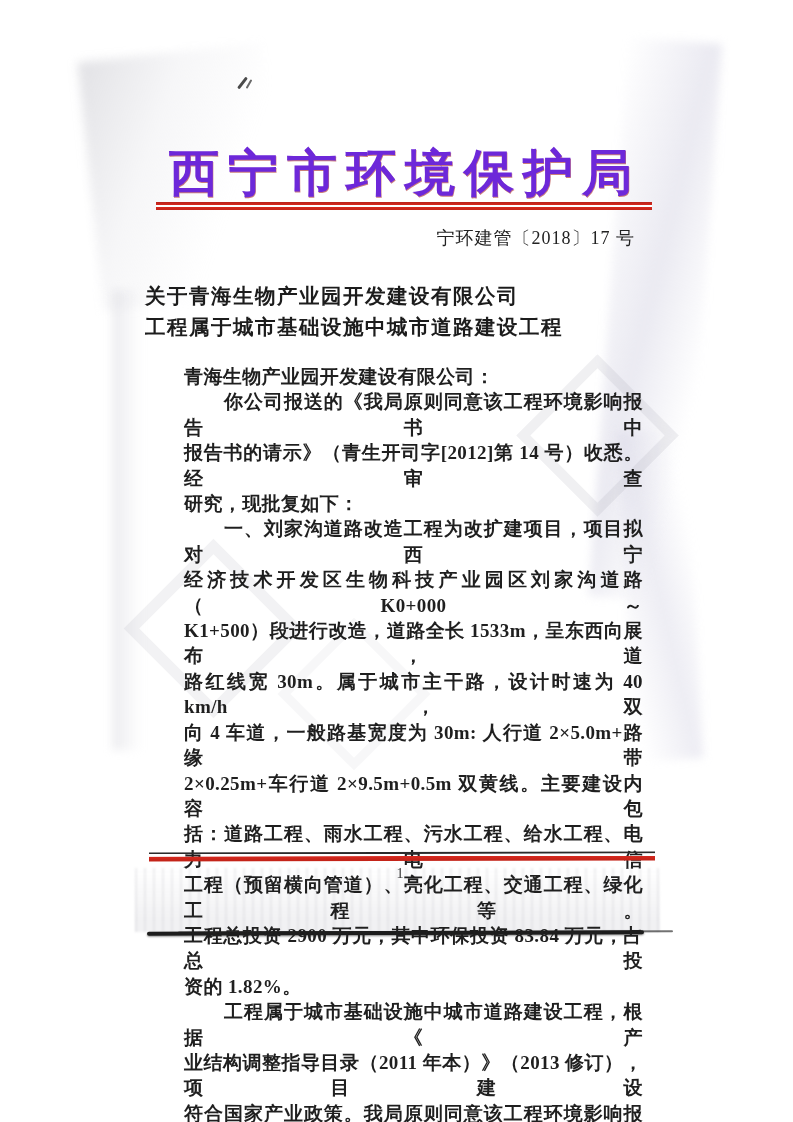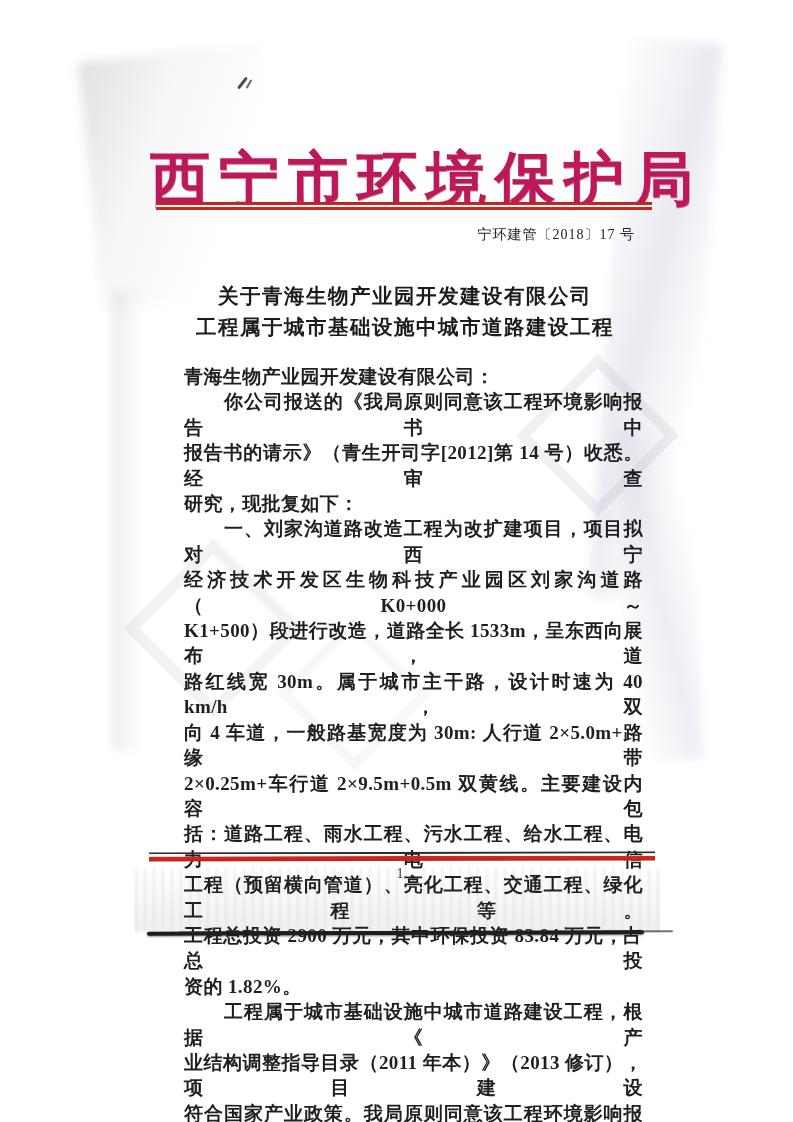--- a/index.html
+++ b/index.html
@@ -77,50 +77,50 @@
   .wm-a { left: 150px; top: 565px; width: 105px; height: 105px; border-width: 11px; border-color: rgba(148,148,164,0.12); }
   .wm-b { left: 540px; top: 378px; width: 95px; height: 95px; border-width: 10px; border-color: rgba(148,148,164,0.14); }
   .wm-c { left: 300px; top: 640px; width: 90px; height: 90px; border-width: 9px; border-color: rgba(148,148,164,0.08); }
 
   
   .agency {
     position: absolute;
     left: 150px; top: 140px; width: 510px;
     margin: 0;
     text-align: center;
-    font-size: 60px;
+    font-size: 50px;
     font-weight: bold;
     letter-spacing: 9px;
-    color: #be185d;
+    color: #6d28d9;
     text-shadow: 0.5px 0.5px 0 rgba(160,20,15,0.55);
     white-space: nowrap;
   }
   .red-rule {
     position: absolute;
     left: 156px; top: 202px; width: 496px; height: 8px;
     background: linear-gradient(to bottom,
       #b9231b 0px, #d5281e 3px,
       #ffffff 3.5px, #ffffff 4.5px,
       #d5281e 5px, #c42419 8px);
   }
   .doc-number {
     position: absolute;
     left: 300px; top: 226px; width: 335px;
     text-align: right;
-    font-size: 14px;
+    font-size: 18px;
     color: #222222;
     letter-spacing: 1px;
     white-space: nowrap;
   }
 
   
   .doc-title {
     position: absolute;
     left: 145px; top: 281px; width: 520px;
-    text-align: center;
+    text-align: left;
     font-weight: bold;
     font-size: 20.5px;
     line-height: 31px;
     color: #1c1c1c;
     letter-spacing: 1.5px;
   }
 
   
   .body-text {
     position: absolute;

